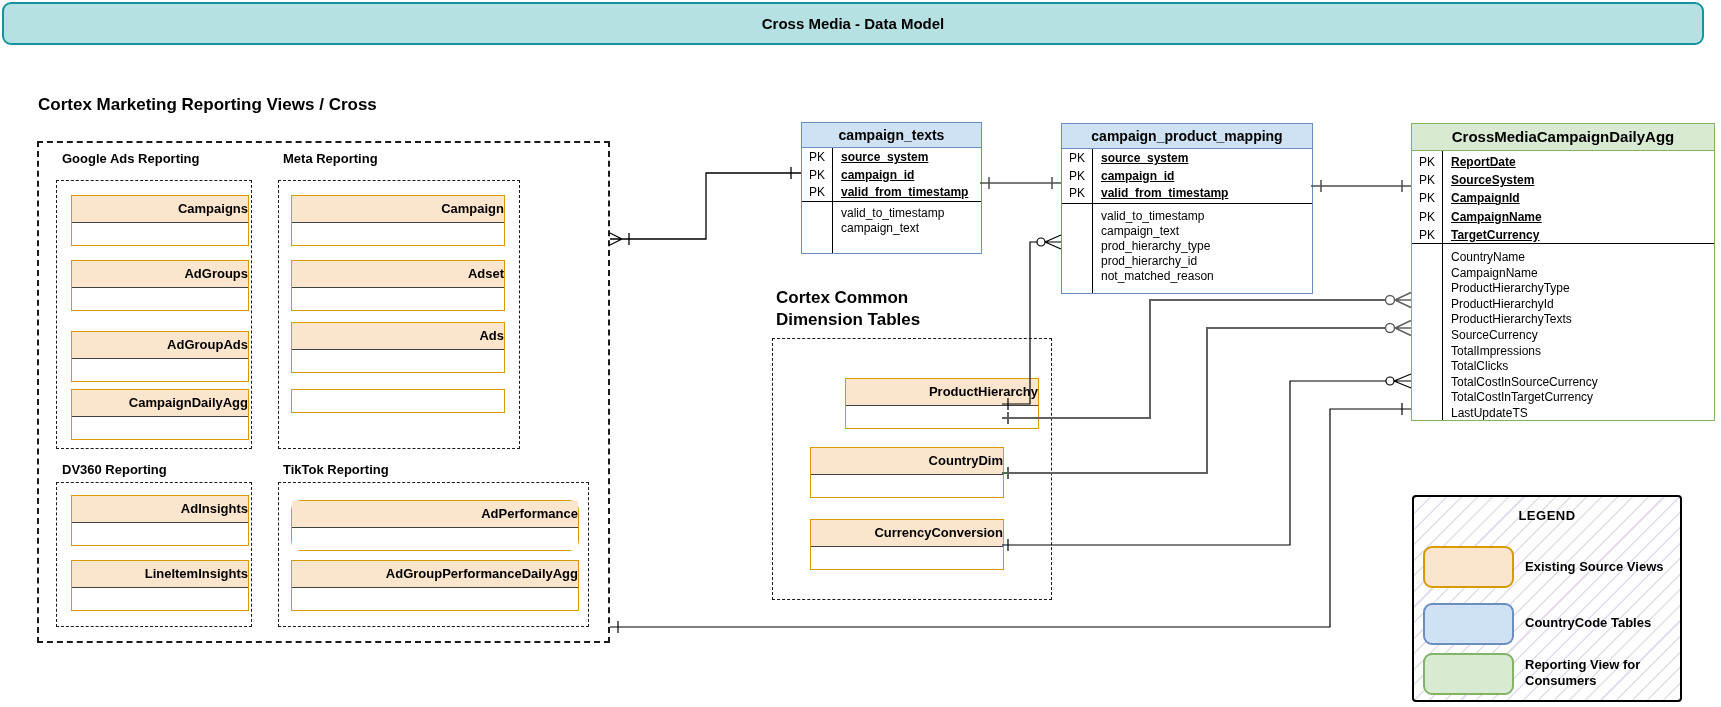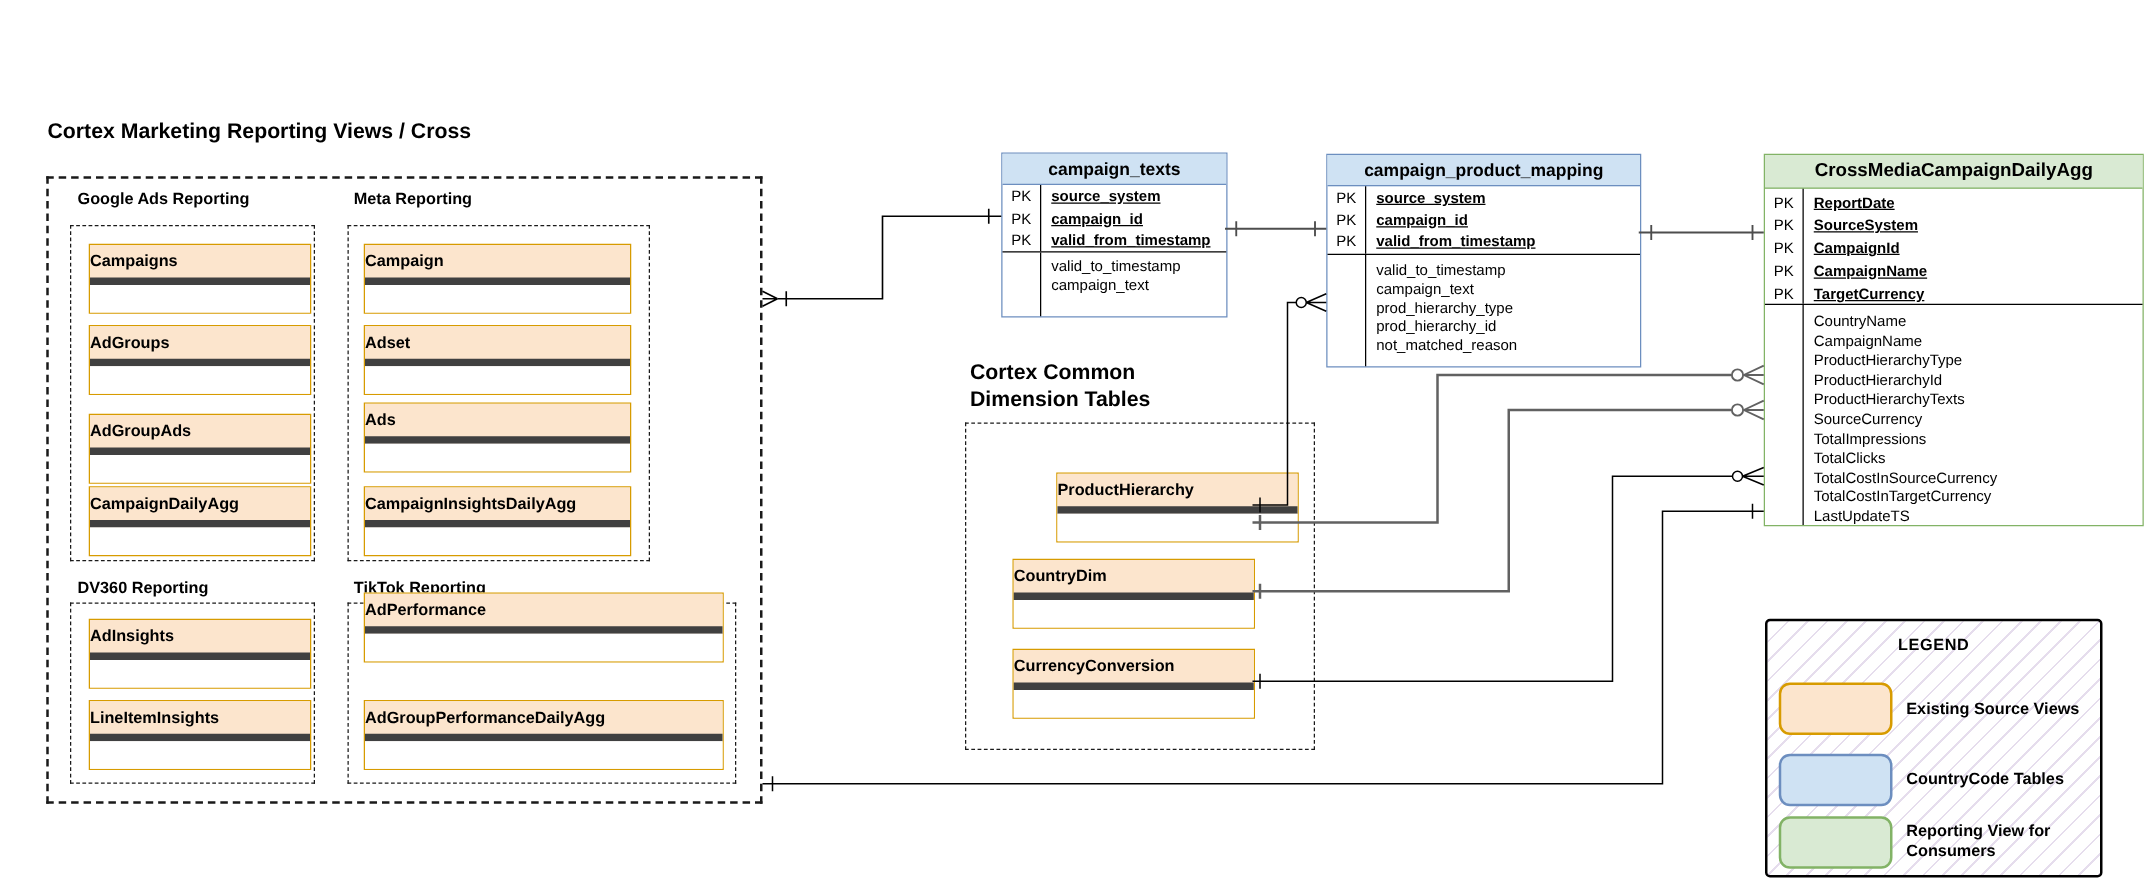--- a/index.html
+++ b/index.html
@@ -11,22 +11,22 @@
     display:flex;align-items:center;justify-content:center;
     font-weight:bold;font-size:15px;}
 
   .h1{position:absolute;font-size:17px;font-weight:bold;white-space:nowrap;}
   .grp-label{position:absolute;font-size:13px;font-weight:bold;white-space:nowrap;}
 
   .dashed{position:absolute;border:2px dashed #1a1a1a;background:transparent;}
   .dashed.thin{border-width:1.6px;}
 
   .entity{position:absolute;border:1px solid #d79b00;background:#fff;}
-  .entity .hd{height:26px;line-height:26px;background:#fce5cd;border-bottom:6px solid #404040;
-    text-align:left;font-weight:bold;font-size:13px;overflow:hidden;white-space:nowrap;}
+  .entity .hd{height:26px;line-height:26px;background:#fce5cd;border-bottom:1px solid #404040;
+    text-align:right;font-weight:bold;font-size:13px;overflow:hidden;white-space:nowrap;}
   .entity .bd{height:22px;background:#fff;}
 
   .dbt{position:absolute;background:#fff;font-size:12px;}
   .dbt .ttl{font-weight:bold;text-align:center;white-space:nowrap;overflow:hidden;}
   .dbt .sec{display:flex;align-items:stretch;}
   .dbt .sec.pk{border-bottom:1px solid #000;}
   .dbt .pkc{flex:0 0 30px;border-right:1px solid #000;text-align:center;}
   .dbt .fld{flex:1 1 auto;padding-left:8px;white-space:nowrap;overflow:hidden;}
   .dbt .pkname{font-weight:bold;text-decoration:underline;}
   .dbt.blue{border:1px solid #6c8ebf;}
@@ -68,20 +68,23 @@
   .legend .sw.green{top:156px;background:#d9ead3;border-color:#82b366;}
   .legend .lg-lab{position:absolute;left:111px;width:148px;font-weight:bold;font-size:13px;line-height:16px;}
 
   svg.wires{position:absolute;left:0;top:0;pointer-events:none;}
 </style>
 </head>
 <body>
 
 <div id="canvas">
 
+  <div class="banner">
+    <span>Cross Media - Data Model</span>
+  </div>
 
   <div class="h1" style="left:38px;top:95px;">Cortex Marketing Reporting Views / Cross</div>
 
   <div class="dashed" style="left:37px;top:141px;width:569px;height:498px;"></div>
 
   <div class="grp-label" style="left:62px;top:151px;">Google Ads Reporting</div>
   <div class="dashed thin" style="left:56px;top:180px;width:194px;height:267px;"></div>
   <div class="entity" style="left:71px;top:195px;width:176px;">
     <div class="hd">Campaigns</div>
       <div class="bd"></div>
@@ -107,38 +110,37 @@
   </div>
   <div class="entity" style="left:291px;top:260px;width:212px;">
     <div class="hd">Adset</div>
       <div class="bd"></div>
   </div>
   <div class="entity" style="left:291px;top:322px;width:212px;">
     <div class="hd">Ads</div>
       <div class="bd"></div>
   </div>
   <div class="entity" style="left:291px;top:389px;width:212px;">
-    <div class="hd">CampaignInsightsDailyAgg</div>
       <div class="bd"></div>
   </div>
 
   <div class="grp-label" style="left:62px;top:462px;">DV360 Reporting</div>
   <div class="dashed thin" style="left:56px;top:482px;width:194px;height:143px;"></div>
   <div class="entity" style="left:71px;top:495px;width:176px;">
     <div class="hd">AdInsights</div>
       <div class="bd"></div>
   </div>
   <div class="entity" style="left:71px;top:560px;width:176px;">
     <div class="hd">LineItemInsights</div>
       <div class="bd"></div>
   </div>
 
   <div class="grp-label" style="left:283px;top:462px;">TikTok Reporting</div>
   <div class="dashed thin" style="left:278px;top:482px;width:309px;height:143px;"></div>
-  <div class="entity" style="left:291px;top:474px;width:286px;">
+  <div class="entity" style="left:291px;top:500px;width:286px;border-radius:10px;">
     <div class="hd">AdPerformance</div>
       <div class="bd"></div>
   </div>
   <div class="entity" style="left:291px;top:560px;width:286px;">
     <div class="hd">AdGroupPerformanceDailyAgg</div>
       <div class="bd"></div>
   </div>
 
   <div class="dbt blue texts" style="left:801px;top:122px;width:179px;">
     <div class="ttl">campaign_texts</div>

